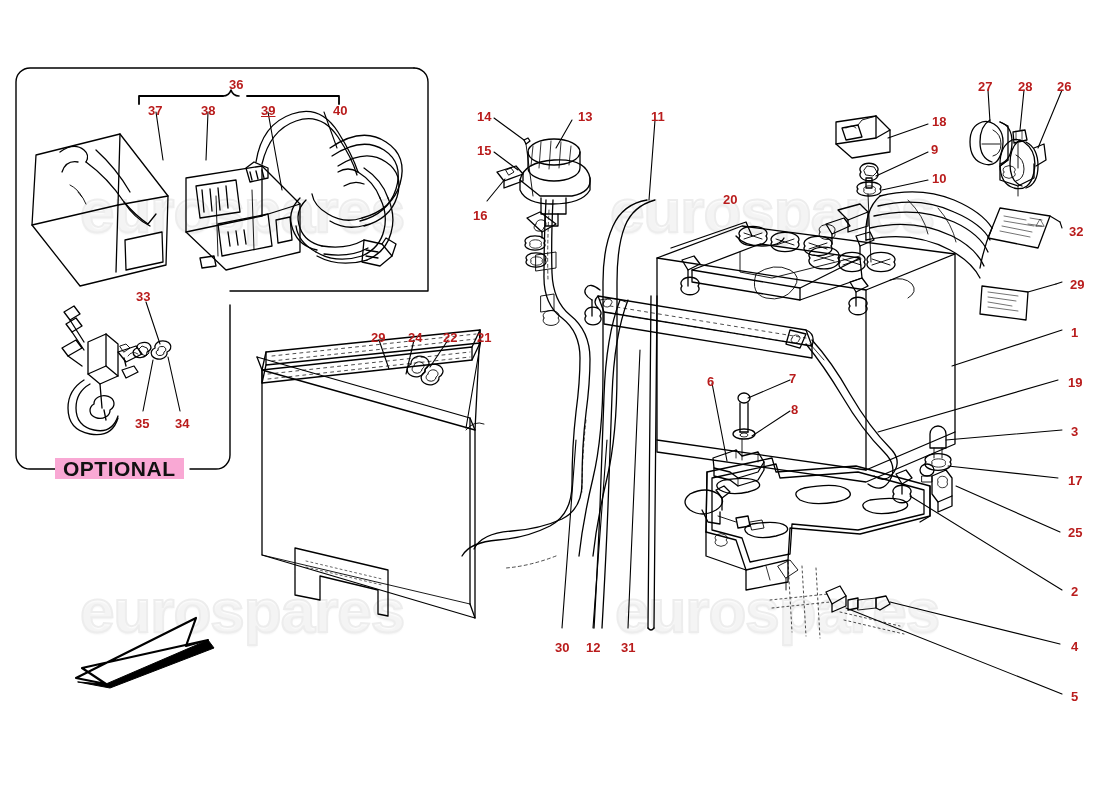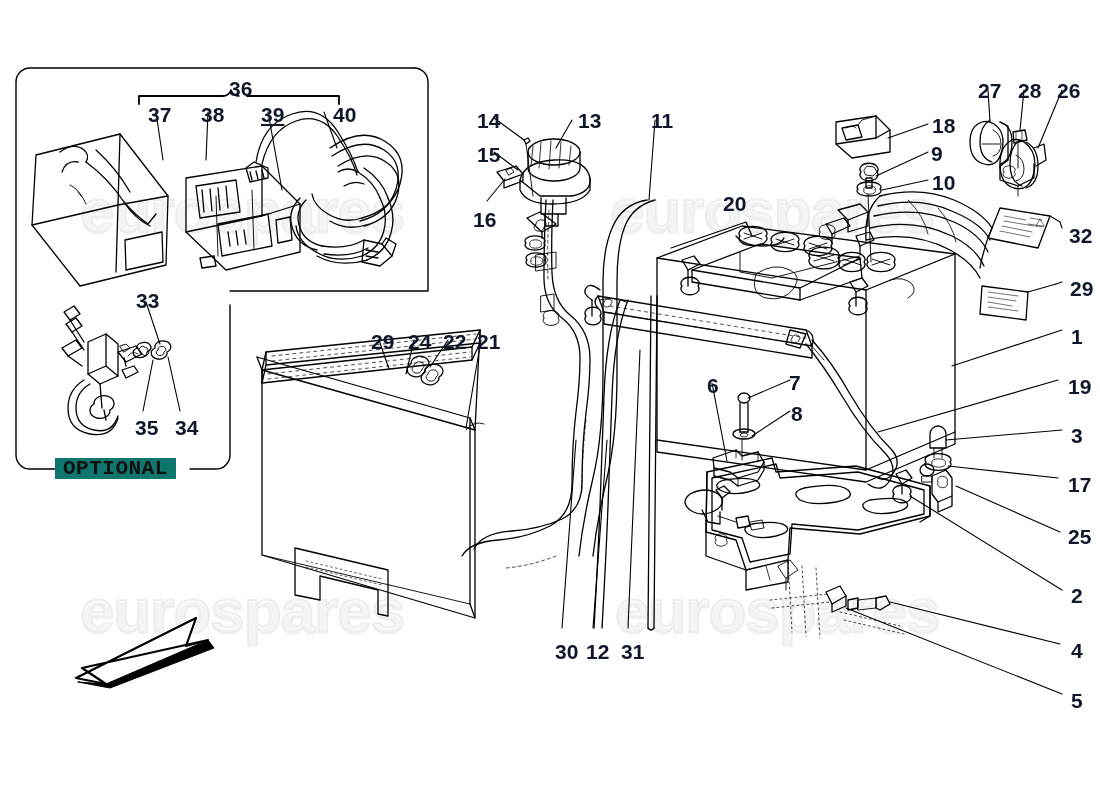--- a/index.html
+++ b/index.html
@@ -1,22 +1,22 @@
 <!DOCTYPE html>
 <html><head>
 <meta charset="utf-8">
 <style>
   html,body{margin:0;padding:0;background:#fff;}
   body{width:1100px;height:800px;font-family:"Liberation Sans",sans-serif;}
   #stage{position:relative;width:1100px;height:800px;overflow:hidden;background:#fff;}
   #stage svg.layer{position:absolute;left:0;top:0;width:1100px;height:800px;}
   .num{position:absolute;font-family:"Liberation Sans",sans-serif;font-weight:bold;
-       font-size:21px;color:#0f172a;line-height:1;white-space:nowrap;}
-  .optional-label{position:absolute;font-family:Liberation Mono, monospace;
-       font-weight:bold;font-size:21px;letter-spacing:.5px;color:#111;background:#0f766e;
+       font-size:13px;color:#b91c1c;line-height:1;white-space:nowrap;}
+  .optional-label{position:absolute;font-family:Liberation Sans, sans-serif;
+       font-weight:bold;font-size:21px;letter-spacing:.5px;color:#111;background:#f9a8d4;
        padding:0 8px;line-height:1;}
   .wm{position:absolute;font-family:"Liberation Sans",sans-serif;font-weight:bold;
       font-size:62px;letter-spacing:-1px;color:transparent;
       -webkit-text-stroke:2px #ededed; text-shadow:0 2px 2px #f4f4f4;
       white-space:nowrap;pointer-events:none;}
 </style>
 </head>
 <body>
 
 <div id="stage">

